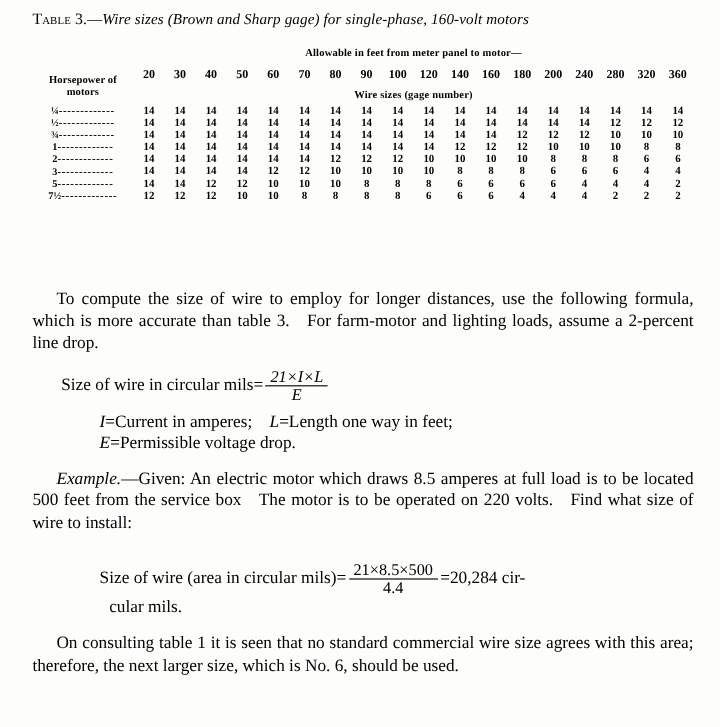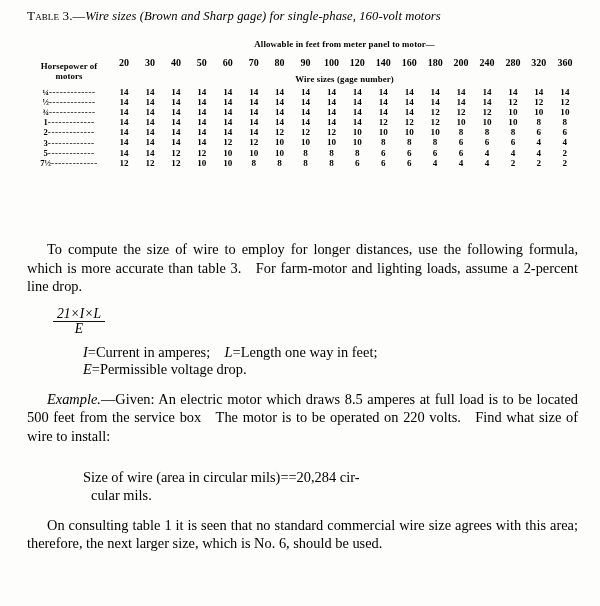--- a/index.html
+++ b/index.html
@@ -393,20 +393,21 @@
     </table>
   </div>
 
   <div class="body">
 
     <p class="para indent">To compute the size of wire to employ for longer distances, use the following formula, which is more accurate than table 3. For farm-motor and lighting loads, assume a 2-percent line drop.</p>
 
     <div class="gap-m"></div>
 
     <div class="eqline i1">
+      <span>Size of wire in circular mils=</span>
       <span class="frac">
         <span class="num ital">21×I×L</span>
         <span class="den ital">E</span>
       </span>
     </div>
 
     <div class="gap-s"></div>
 
     <div class="defs"><span class="ital">I</span><span>=Current in amperes; </span><span class="ital">L</span><span>=Length one way in feet;</span></div>
     <div class="defs"><span class="ital">E</span><span>=Permissible voltage drop.</span></div>
@@ -415,20 +416,24 @@
 
     <p class="para indent"><span class="ex-head">Example.</span><span>—</span><span>Given: An electric motor which draws 8.5 amperes at full load is to be located 500 feet from the service box The motor is to be operated on 220 volts. Find what size of wire to install:</span></p>
 
     <div class="gap-m"></div>
 
 
     <div class="gap-m"></div>
 
     <div class="eqline i2">
       <span>Size of wire (area in circular mils)=</span>
+      <span class="frac">
+        <span class="num">21×8.5×500</span>
+        <span class="den">4.4</span>
+      </span>
       <span>=20,284 cir-</span>
     </div>
 
     <div class="eqline i3">cular mils.</div>
 
     <div class="gap-m"></div>
 
     <p class="para indent">On consulting table 1 it is seen that no standard commercial wire size agrees with this area; therefore, the next larger size, which is No. 6, should be used.</p>
 
   </div>

